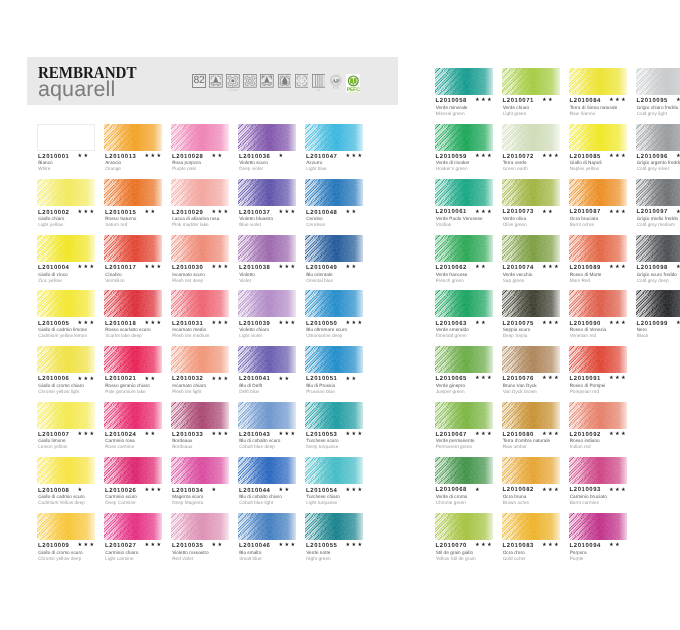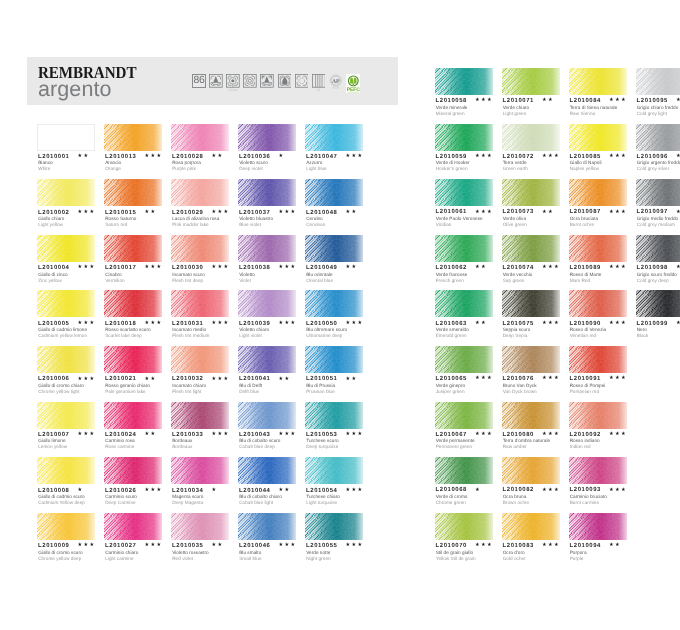--- a/index.html
+++ b/index.html
@@ -30,24 +30,24 @@
   .stars{position:absolute;left:40.4px;top:30.6px;font-size:5.2px;color:#1a1a1a;letter-spacing:1.4px;white-space:nowrap;line-height:5.8px;}
   .it{position:absolute;left:1.2px;top:37.9px;font-size:4.7px;color:#555;white-space:nowrap;letter-spacing:0.02px;line-height:4.7px;}
   .en{position:absolute;left:1.2px;top:43.9px;font-size:4.7px;color:#9a9a9a;white-space:nowrap;letter-spacing:0.02px;line-height:4.7px;}
 </style>
 </head>
 <body>
 <div id="page">
 
 <div id="header-band"></div>
 <div id="brand">REMBRANDT</div>
-<div id="product">argento</div>
+<div id="product">aquarell</div>
 <div id="icon-row">
 <div class="numbox" style="left:0px;">
-        <span>86</span>
+        <span>82</span>
       </div>
 <div class="ico" style="left:17.05px;">
         <svg viewBox="0 0 20 20">
           <rect x="0.55" y="0.55" width="18.9" height="18.9" fill="none" stroke="#7a7c7e" stroke-width="1.1"></rect>
           <path d="M10 2.9 L13.6 12.0 L6.4 12.0 Z" fill="#7a7c7e"></path>
           <path d="M4.2 12.6 A5.9 3.9 0 0 0 15.8 12.6 Z" fill="none" stroke="#7a7c7e" stroke-width="1.0"></path>
           <path d="M 7.9 3.1 L 5.7 3.1 A 2.6 2.6 0 0 0 3.1 5.7 L 3.1 7.9 M 12.099999999999998 3.1 L 14.299999999999999 3.1 A 2.6 2.6 0 0 1 16.9 5.7 L 16.9 7.9 M 12.099999999999998 16.9 L 14.299999999999999 16.9 A 2.6 2.6 0 0 0 16.9 14.299999999999999 L 16.9 12.099999999999998 M 7.9 16.9 L 5.7 16.9 A 2.6 2.6 0 0 1 3.1 14.299999999999999 L 3.1 12.099999999999998" fill="none" stroke="#7a7c7e" stroke-width="1.0"></path>
         </svg>
       </div>
 <div class="ico" style="left:34.10px;">

